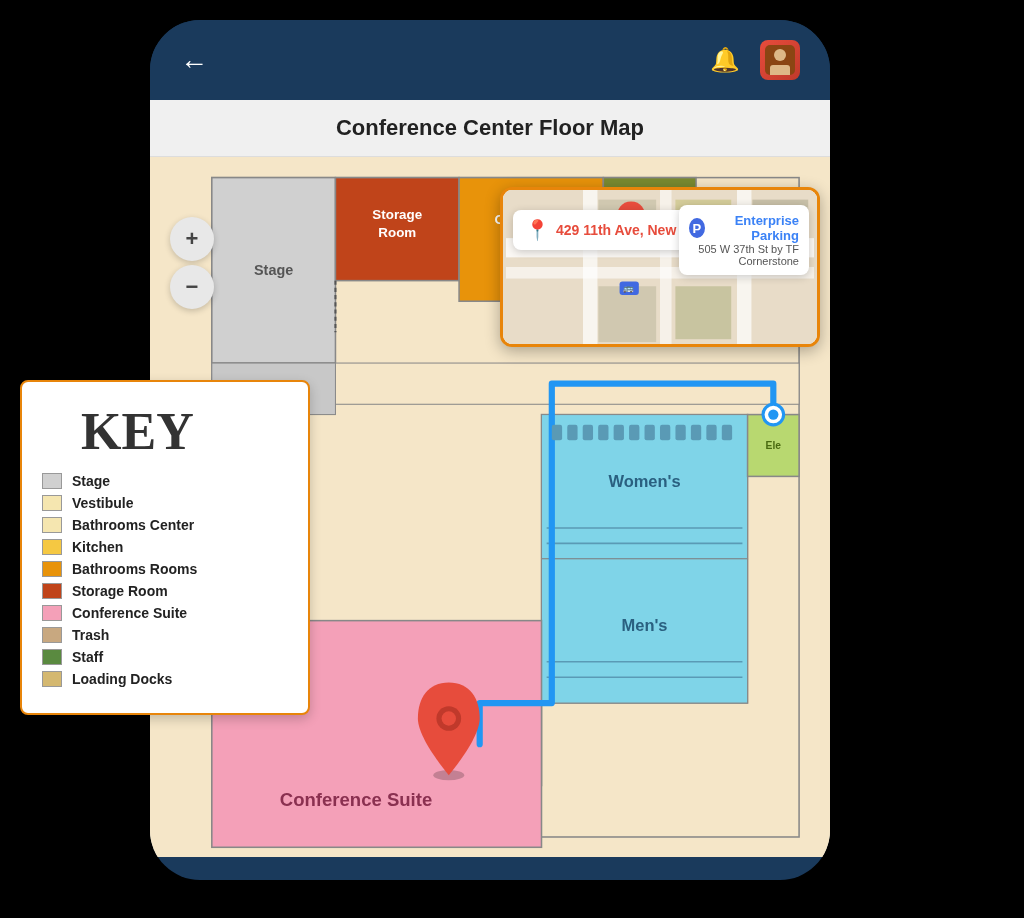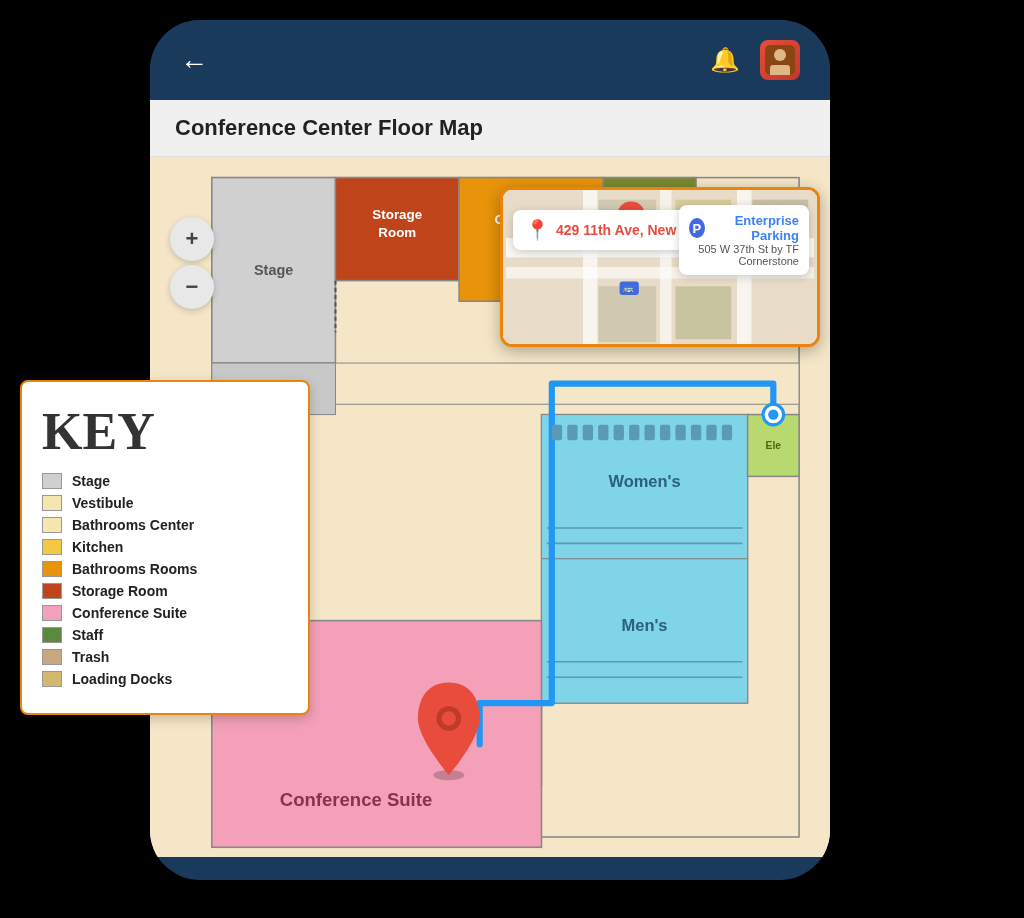--- a/index.html
+++ b/index.html
@@ -70,20 +70,21 @@
     }
 
     
     .phone-title-bar {
       background: #f0f0f0;
       padding: 15px 25px;
       font-size: 22px;
       font-weight: 600;
       color: #222;
       border-bottom: 1px solid #ddd;
+      text-align: center;
     }
 
     
     .phone-content {
       position: relative;
       width: 100%;
       height: calc(100% - 160px);
       background: #f5e6c8;
       overflow: hidden;
     }
@@ -146,20 +147,21 @@
       padding: 20px;
       z-index: 15;
       box-shadow: 0 4px 12px rgba(0,0,0,0.2);
     }
     .key-title {
       font-size: 52px;
       font-weight: 900;
       font-family: Georgia, serif;
       color: #333;
       margin-bottom: 12px;
+      margin-left: 39px;
     }
     .key-item {
       display: flex;
       align-items: center;
       gap: 10px;
       margin-bottom: 6px;
       font-size: 14px;
       font-weight: 600;
       color: #222;
     }
@@ -262,26 +264,26 @@
         </div>
         <div class="key-item">
           <div class="key-swatch" style="background: rgb(192, 68, 26);"></div>
           <span>Storage Room</span>
         </div>
         <div class="key-item">
           <div class="key-swatch" style="background: rgb(244, 160, 184);"></div>
           <span>Conference Suite</span>
         </div>
         <div class="key-item">
+          <div class="key-swatch" style="background: rgb(200, 168, 128);"></div>
+          <span>Trash</span>
+        </div>
+        <div class="key-item">
           <div class="key-swatch" style="background: rgb(90, 138, 64);"></div>
           <span>Staff</span>
-        </div>
-        <div class="key-item">
-          <div class="key-swatch" style="background: rgb(200, 168, 128);"></div>
-          <span>Trash</span>
         </div>
         <div class="key-item">
           <div class="key-swatch" style="background: rgb(212, 184, 112);"></div>
           <span>Loading Docks</span>
         </div>
       </div>
   </div>
 
   <div class="phone">
 

